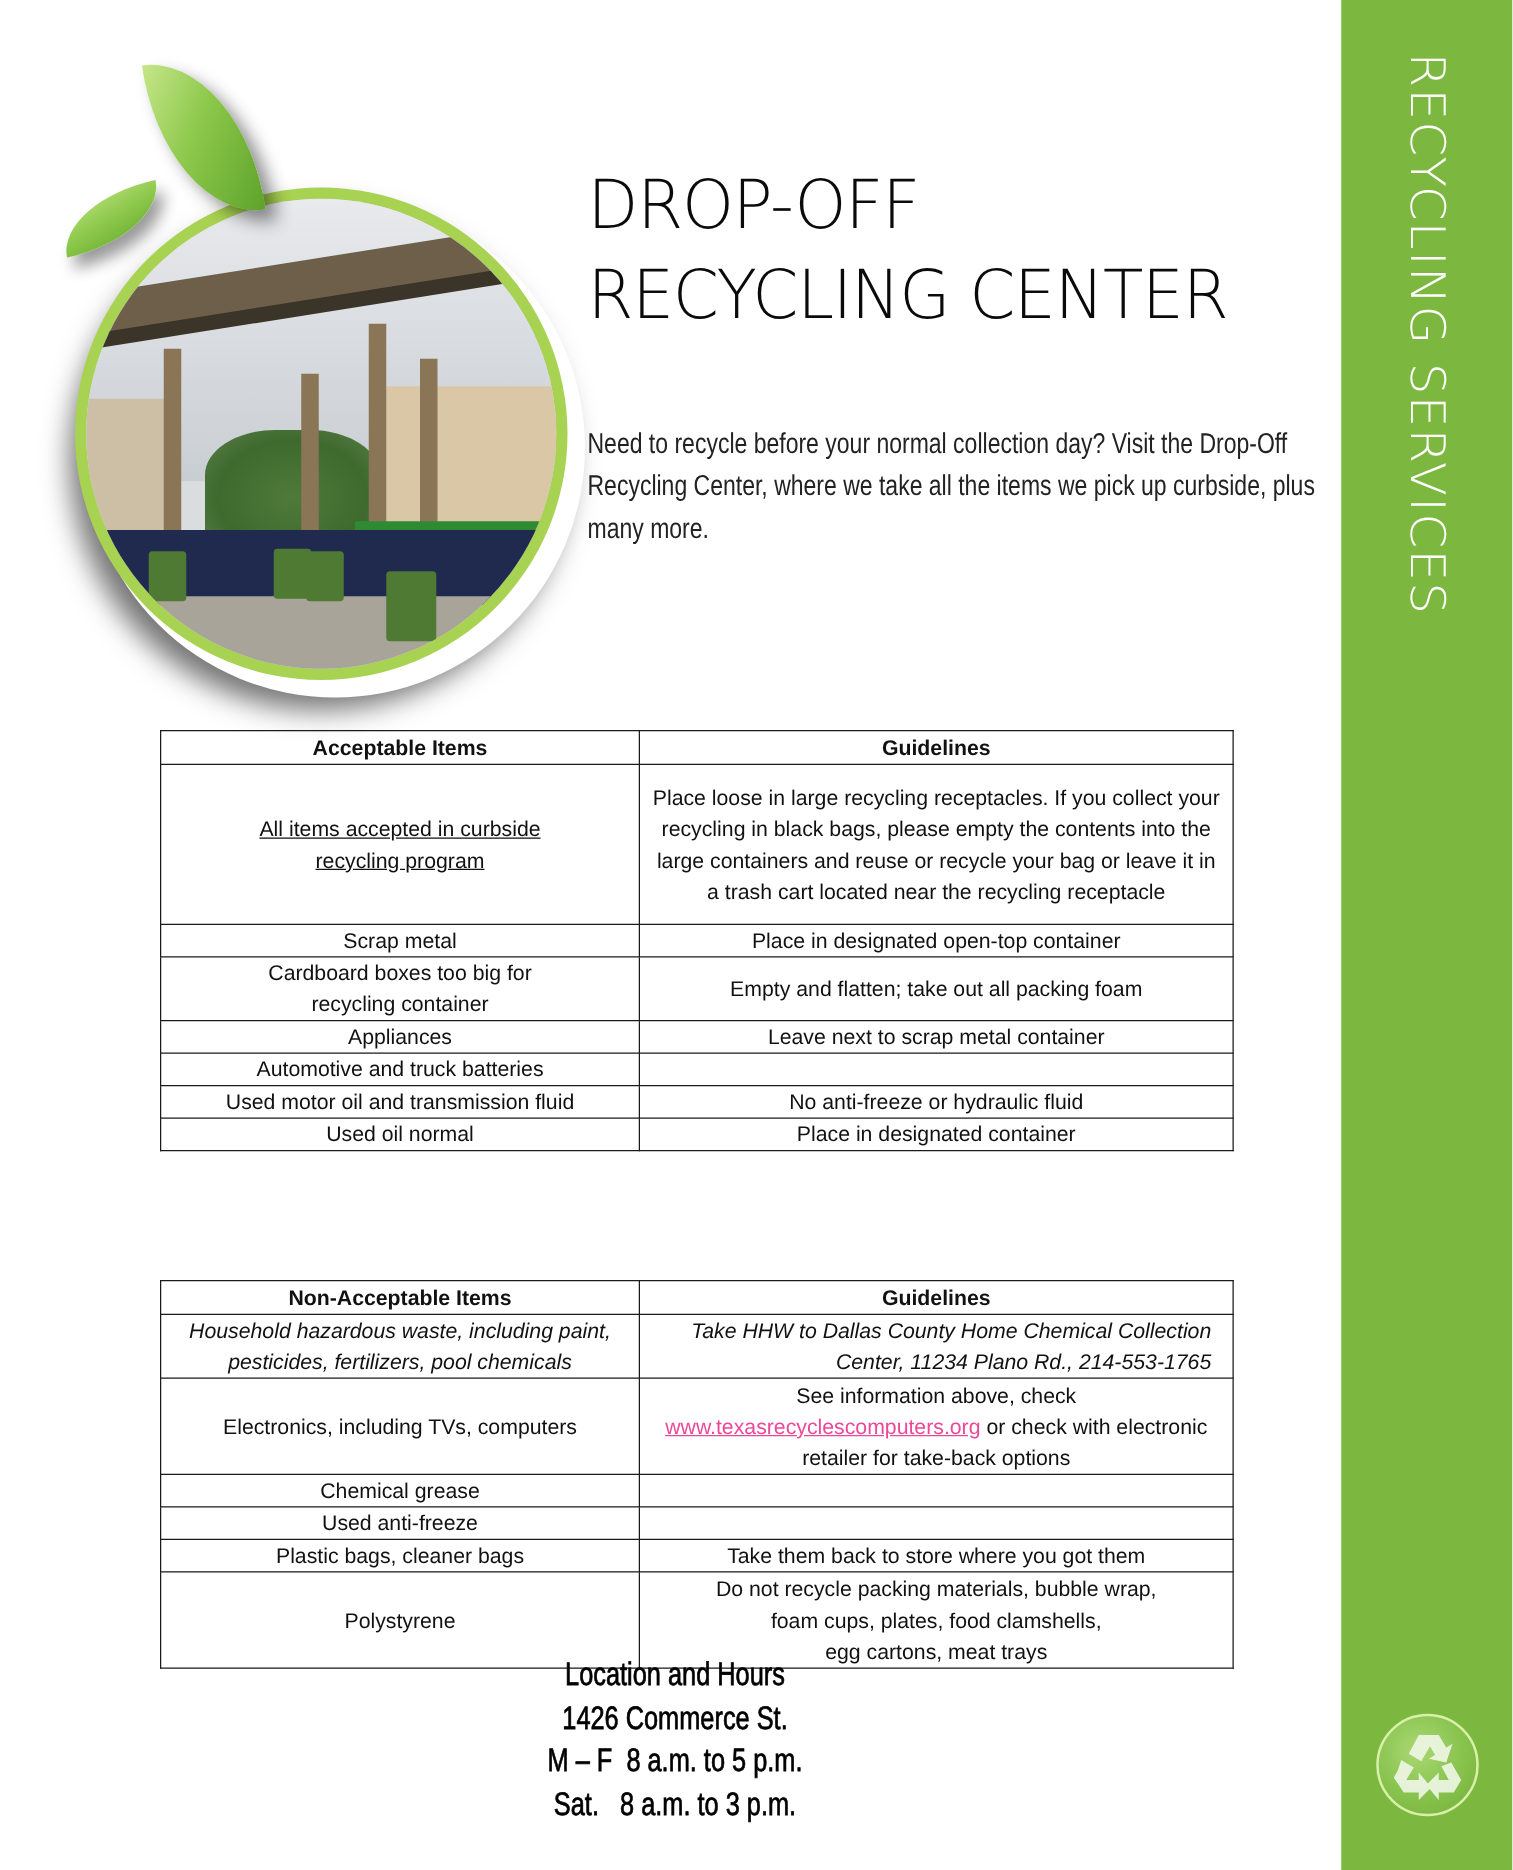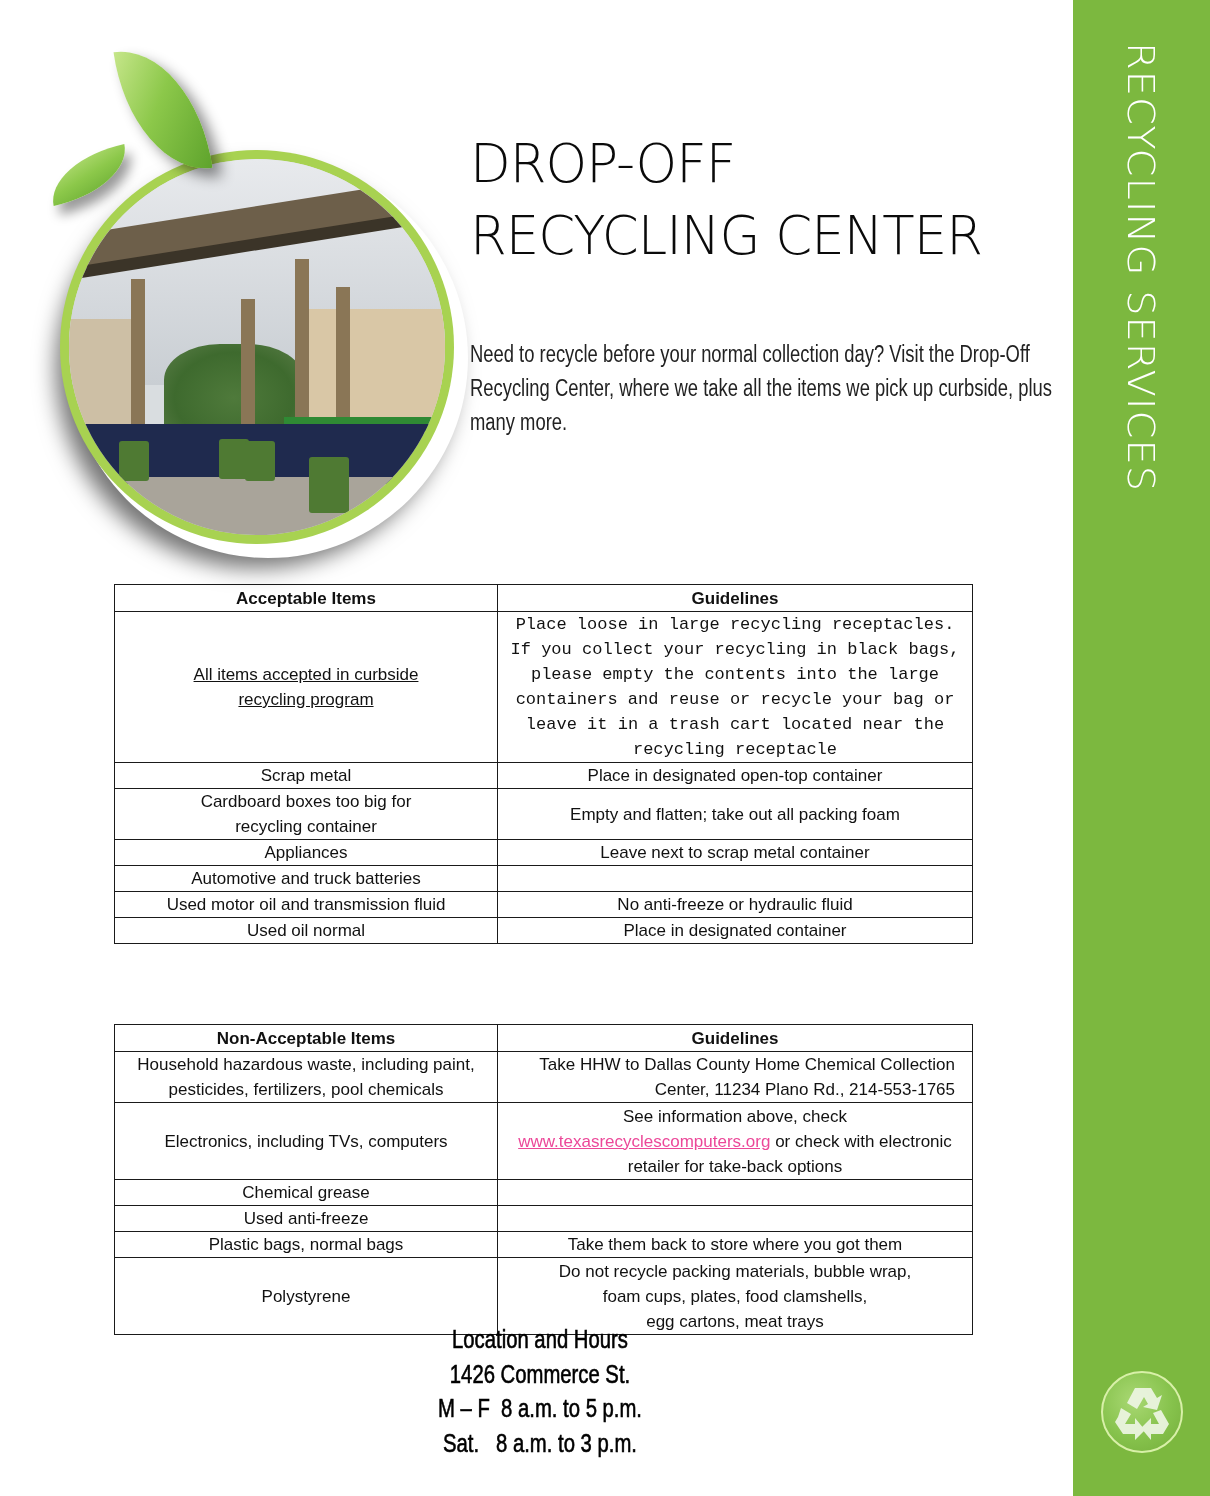--- a/index.html
+++ b/index.html
@@ -71,21 +71,21 @@
   }
   .title span { display: block; white-space: nowrap; }
   .intro {
     position: absolute; left: 470px; top: 337px; width: 590px; margin: 0;
     font-family: "Liberation Sans Narrow", "Liberation Sans", sans-serif;
     font-size: 23px; line-height: 34px; color: #222;
     transform: scaleX(0.8); transform-origin: left top; width: 740px;
   }
 
   table.items {
-    position: absolute; left: 114px; width: 858px; border-collapse: collapse;
+    position: absolute; left: 128px; width: 858px; border-collapse: collapse;
     font-family: "Liberation Sans", sans-serif; font-size: 17px; color: #111;
     table-layout: fixed;
   }
   table.items col.c1 { width: 383px; }
   table.items col.c2 { width: 475px; }
   table.items th, table.items td {
     border: 1px solid #1a1a1a; text-align: center; vertical-align: middle;
     padding: 0 6px; line-height: 25px;
   }
   table.items th { font-weight: bold; height: 26px; }
@@ -161,21 +161,21 @@
       <th>Acceptable Items</th>
       <th>Guidelines</th>
     </tr>
   </thead>
   <tbody>
     <tr style="height:128px;">
       <td>
           <div style="width:260px;margin:0 auto;text-decoration:underline;">All items accepted in curbside recycling program</div>
         </td>
       <td>
-          <div style="width:460px;margin:0 auto;font-family:Liberation Mono, monospace;">Place loose in large recycling receptacles.  If you collect your recycling in black bags, please empty the contents into the large containers and reuse or recycle your bag or leave it in a trash cart located near the recycling receptacle</div>
+          <div style="width:460px;margin:0 auto;">Place loose in large recycling receptacles.  If you collect your recycling in black bags, please empty the contents into the large containers and reuse or recycle your bag or leave it in a trash cart located near the recycling receptacle</div>
         </td>
     </tr>
     <tr>
       <td>Scrap metal</td>
       <td>Place in designated open-top container</td>
     </tr>
     <tr style="height:51px;">
       <td>
           <div style="width:260px;margin:0 auto;">Cardboard boxes too big for recycling container</div>
         </td>
@@ -205,21 +205,21 @@
       <col class="c1">
       <col class="c2">
     </colgroup>
   <thead>
     <tr>
       <th>Non-Acceptable Items</th>
       <th>Guidelines</th>
     </tr>
   </thead>
   <tbody>
-    <tr style="height:51px;">
+    <tr style="height:51px;font-style:italic;">
       <td>Household hazardous waste, including paint, pesticides, fertilizers, pool chemicals</td>
       <td>
           <div style="width:440px;margin:0 auto;text-align:right;">Take HHW to Dallas County Home Chemical Collection Center, 11234 Plano Rd., 214-553-1765</div>
         </td>
     </tr>
     <tr style="height:77px;">
       <td>Electronics, including TVs, computers</td>
       <td>
         <div>See information above, check</div>
         <div>
@@ -230,21 +230,21 @@
     </tr>
     <tr>
       <td>Chemical grease</td>
       <td></td>
     </tr>
     <tr>
       <td>Used anti-freeze</td>
       <td></td>
     </tr>
     <tr>
-      <td>Plastic bags, normal bags</td>
+      <td>Plastic bags, cleaner bags</td>
       <td>Take them back to store where you got them</td>
     </tr>
     <tr style="height:77px;">
       <td>Polystyrene</td>
       <td>
         <div>Do not recycle packing materials, bubble wrap,</div>
         <div>foam cups, plates, food clamshells,</div>
         <div>egg cartons, meat trays</div>
       </td>
     </tr>

